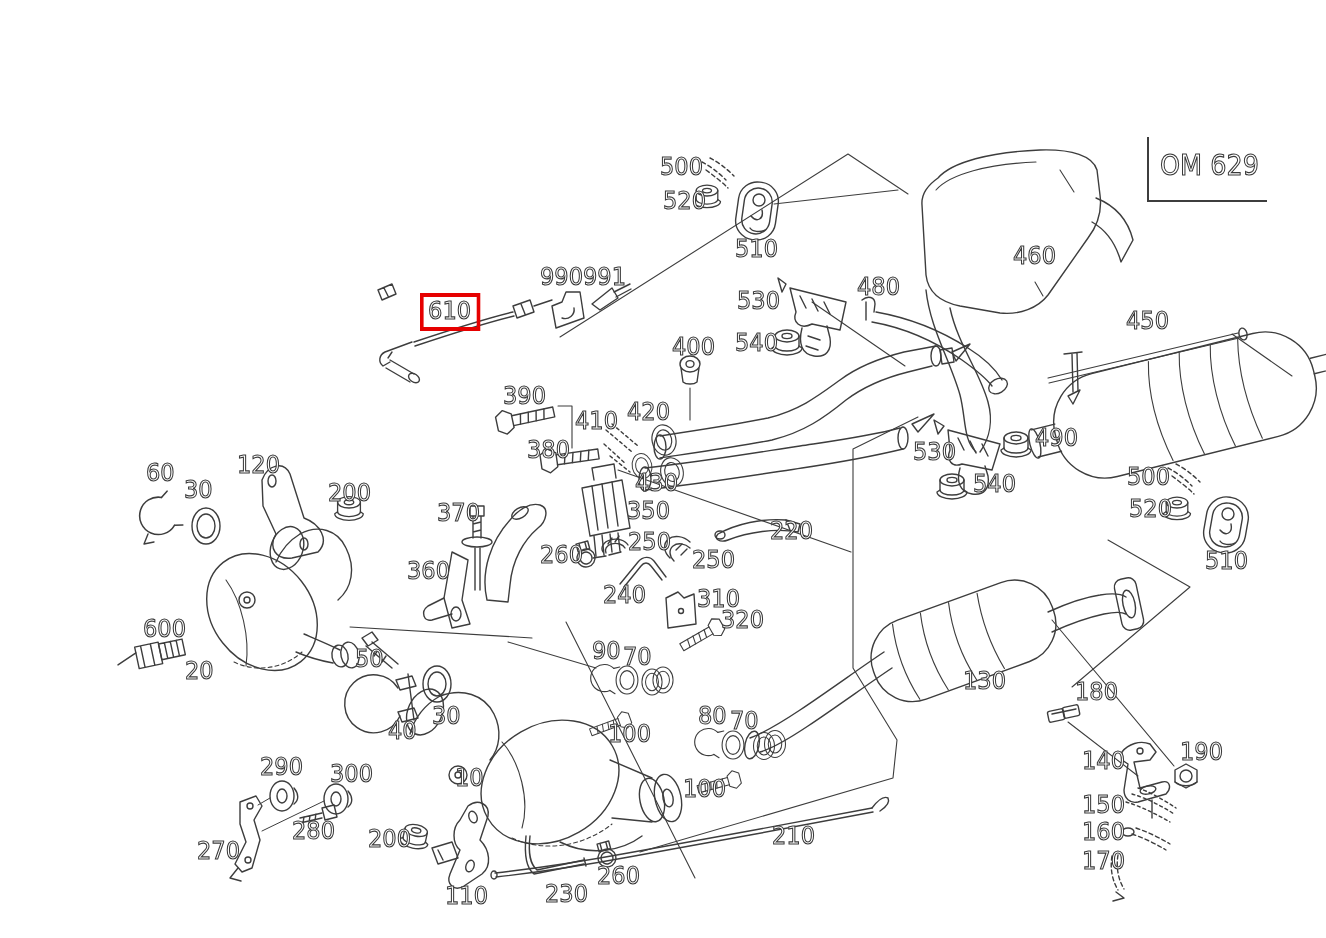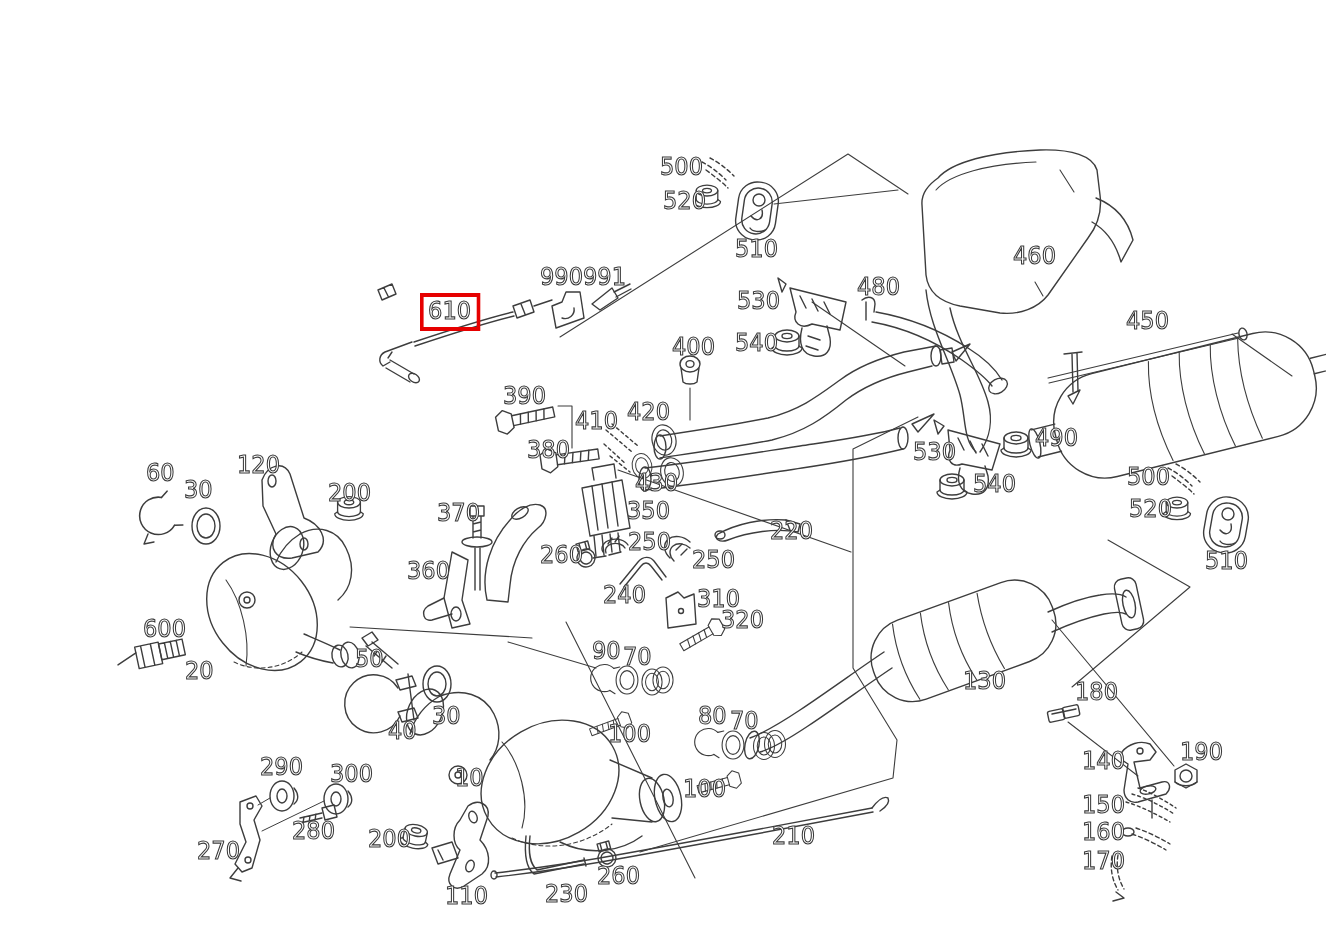--- a/index.html
+++ b/index.html
@@ -467,14 +467,17 @@
       <div class="part-label" style="left: 368px; top: 826px;">200</div>
       <div class="part-label" style="left: 1082px; top: 792px;">150</div>
       <div class="part-label" style="left: 1082px; top: 819px;">160</div>
       <div class="part-label" style="left: 772px; top: 823px;">210</div>
       <div class="part-label" style="left: 445px; top: 883px;">110</div>
       <div class="part-label" style="left: 545px; top: 881px;">230</div>
       <div class="part-label" style="left: 597px; top: 863px;">260</div>
       <div class="part-label" style="left: 1082px; top: 848px;">170</div>
     </div>
 
+  <div id="om-box">
+    <div class="code">OM 629</div>
+  </div>
 
 </div>
 
 </body></html>

